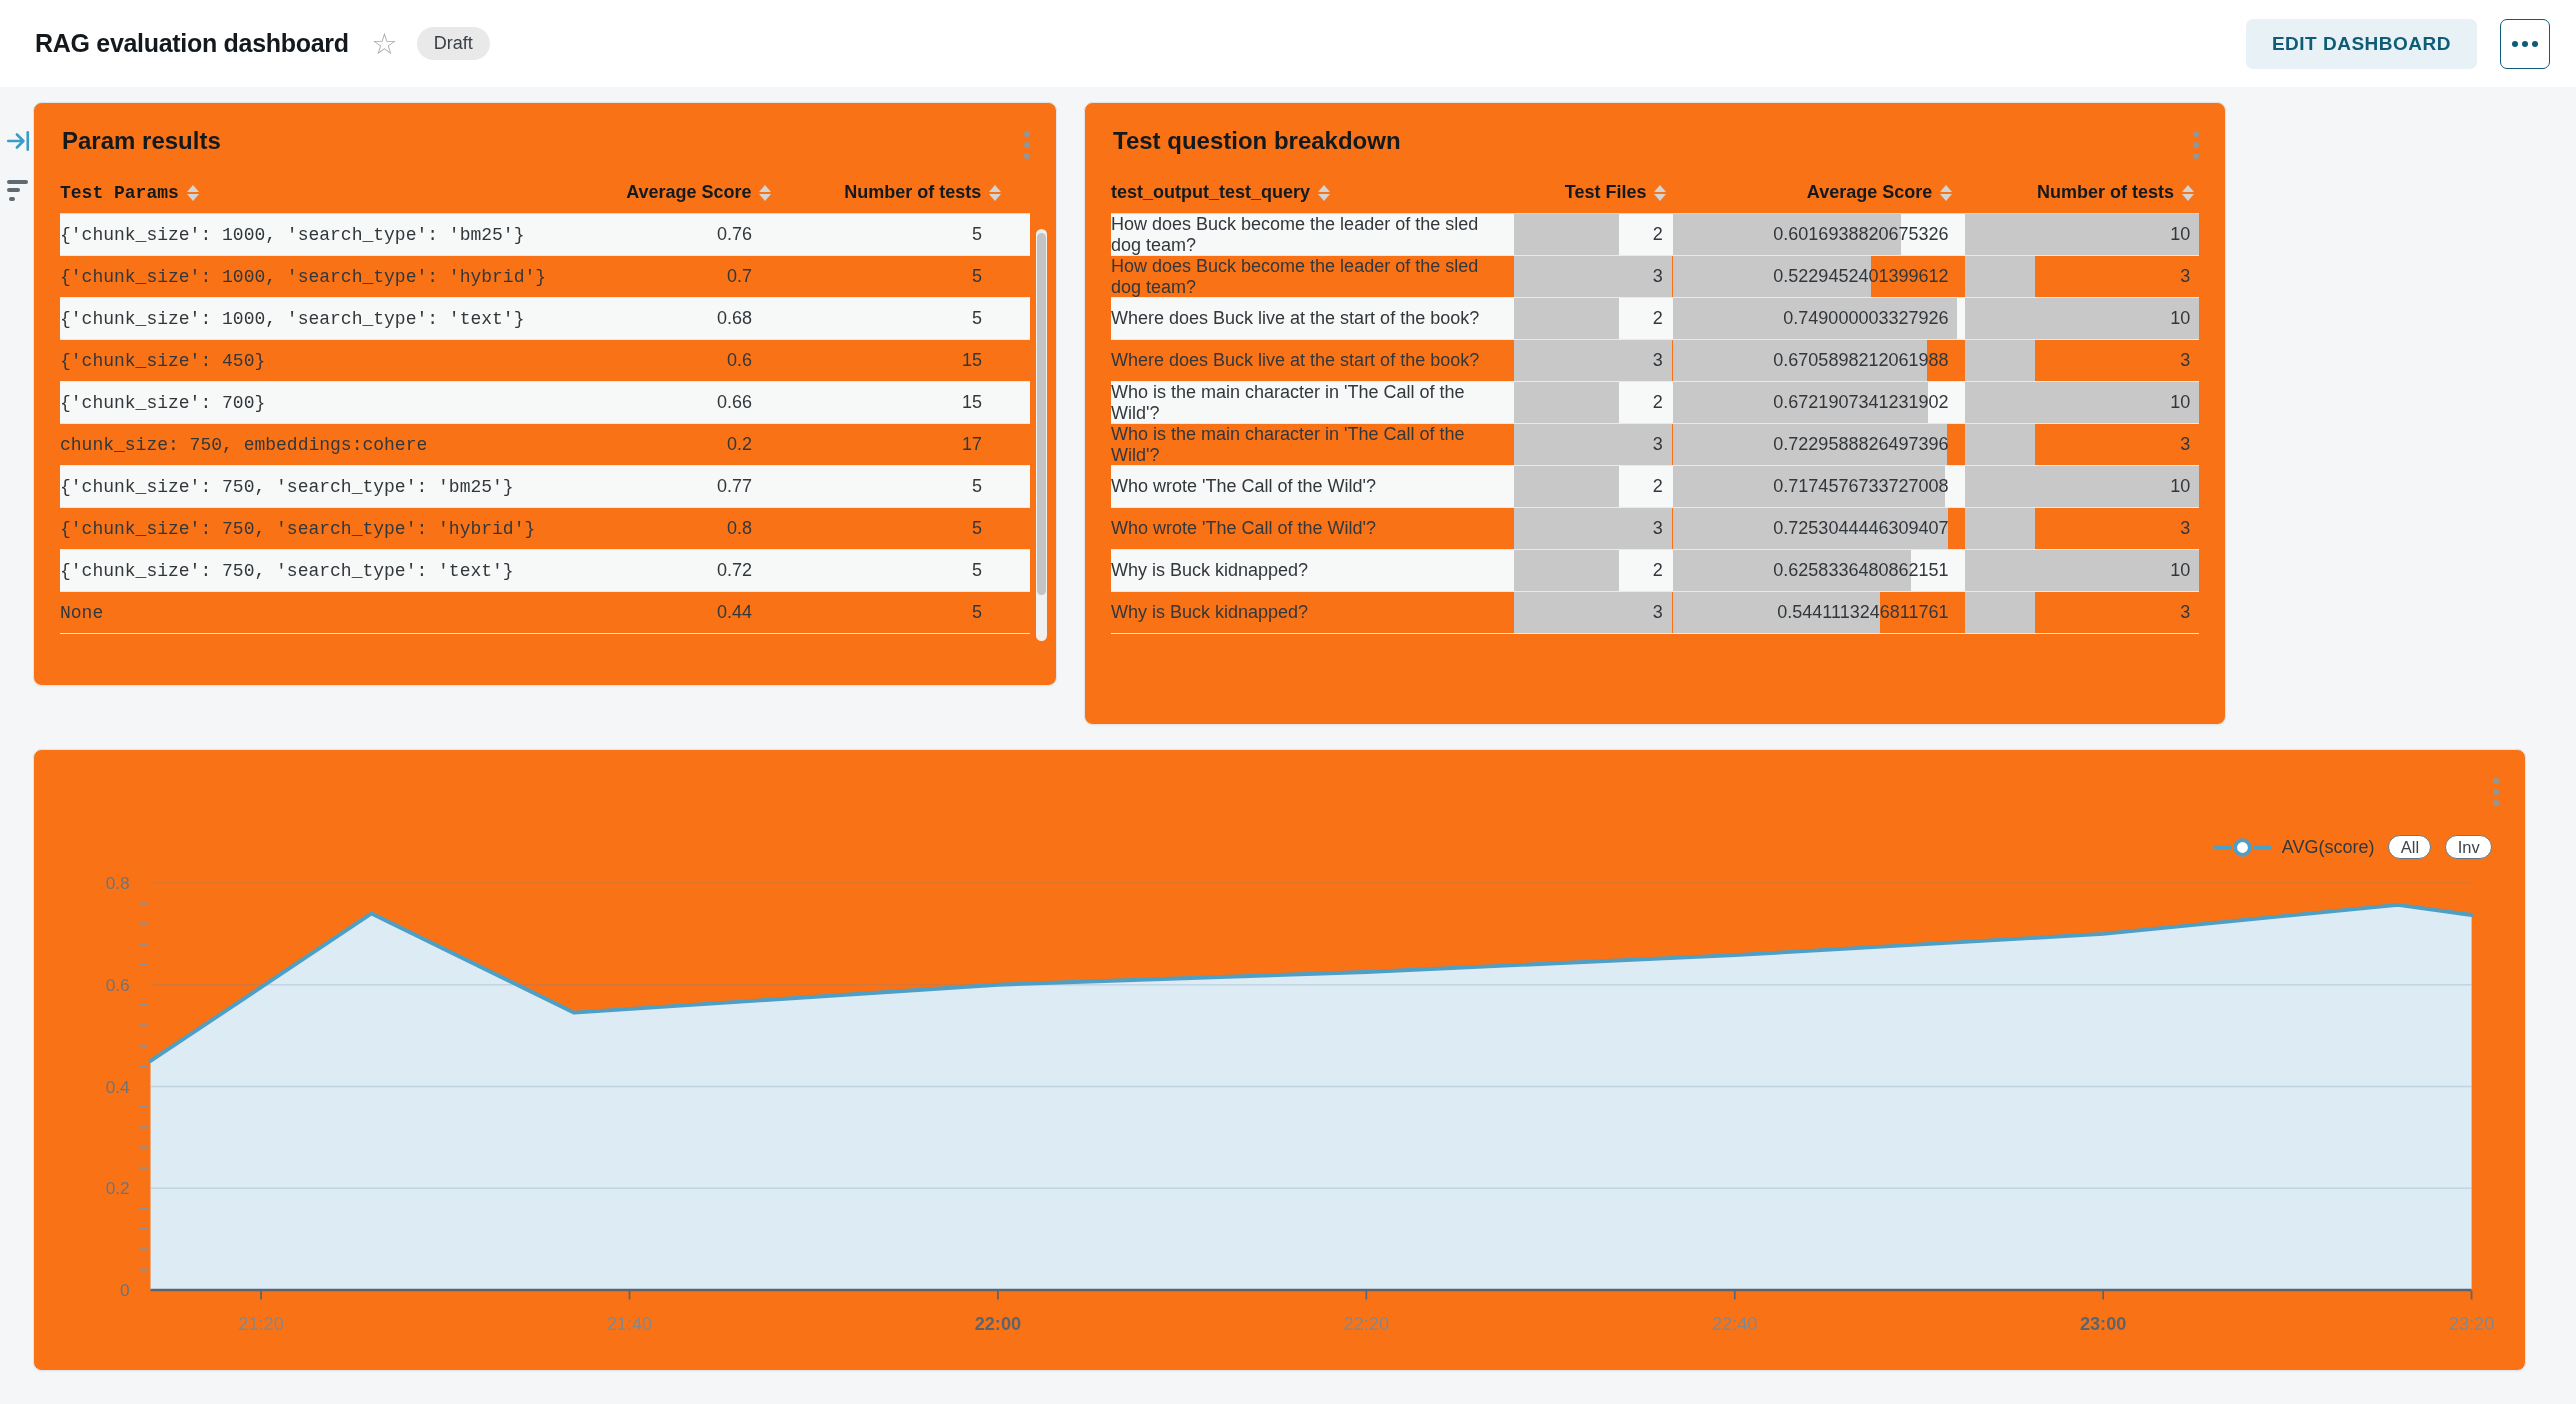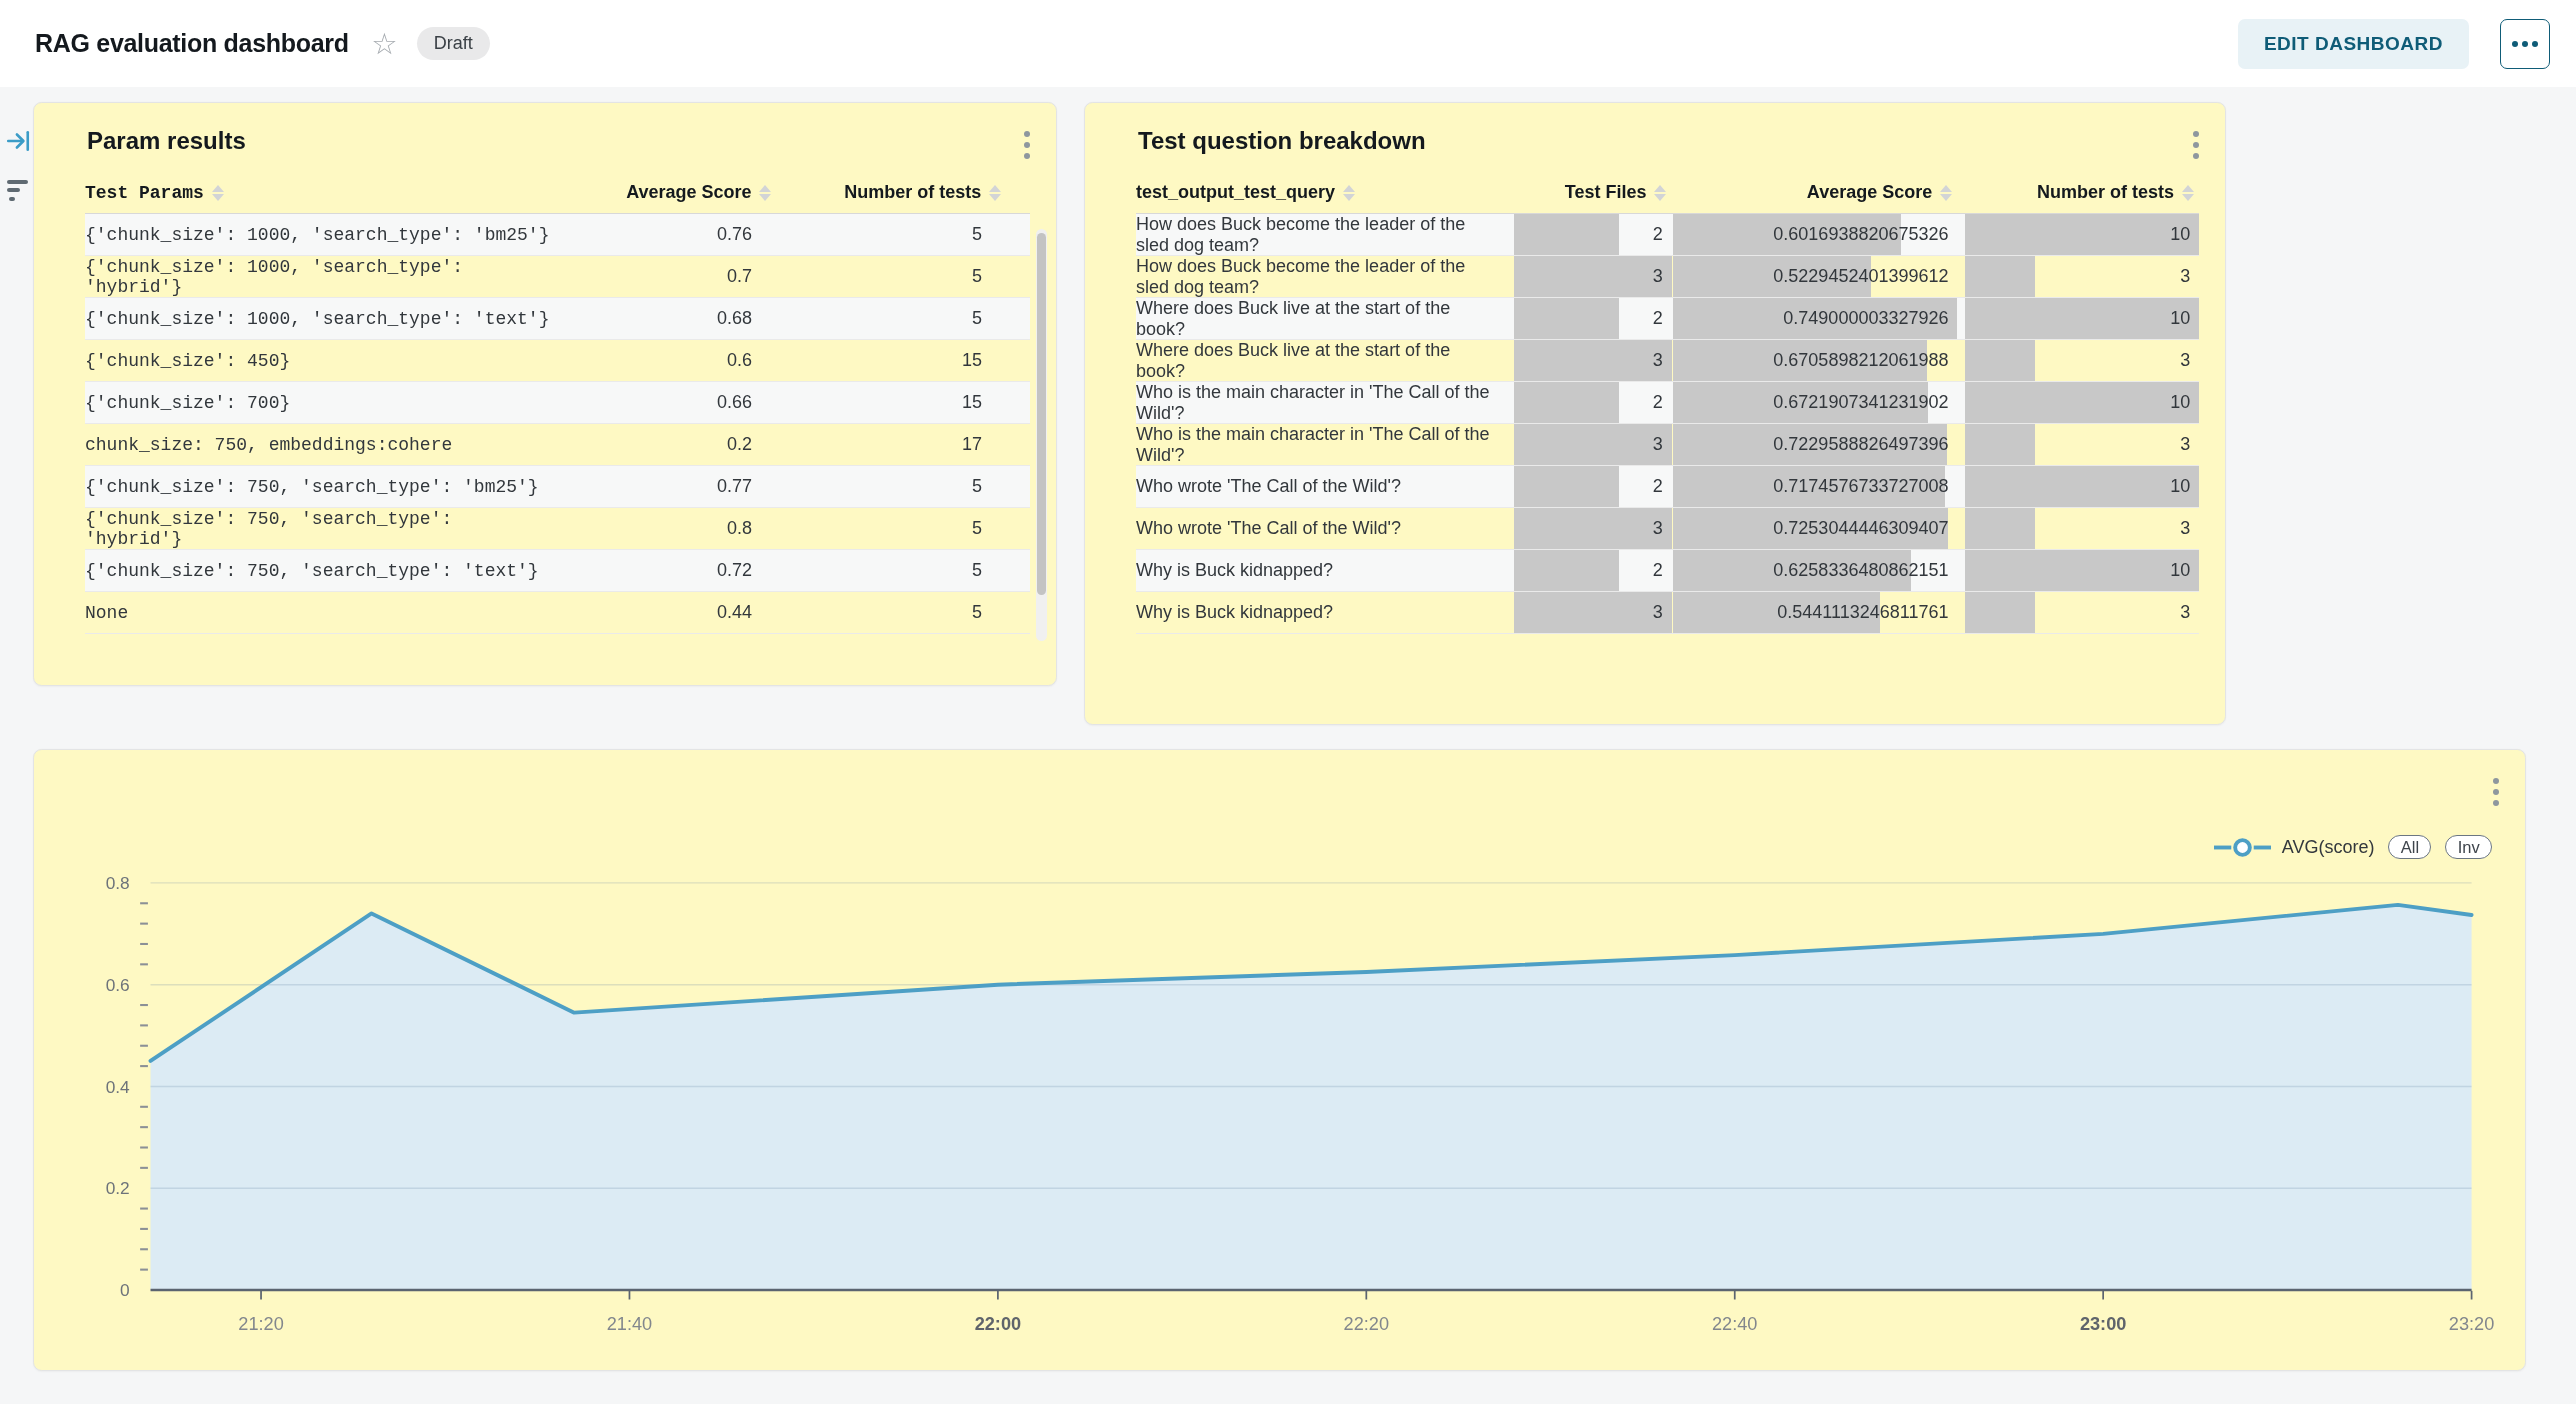--- a/index.html
+++ b/index.html
@@ -9,34 +9,34 @@
     background:var(--page_bg,#f5f6f7);
     color:#1d2328;
     position:relative;
     overflow:hidden;
   }
   
   .topbar { position:absolute; left:0; top:0; width:2576px; height:87px; background:#ffffff; display:flex; align-items:center; padding:0 26px 0 35px; }
   .page-title { font-size:25px; font-weight:700; letter-spacing:-0.3px; color:#14191e; }
   .star { font-size:29.4px; color:#a6abb0; margin-left:22.5px; cursor:pointer; line-height:1; }
   .badge { margin-left:19px; background:#e9e9ea; color:#3a4046; font-size:18px; padding:6px 17.3px; border-radius:865px; }
-  .topbar-right { margin-left:auto; display:flex; align-items:center; gap:31px; }
+  .topbar-right { margin-left:auto; display:flex; align-items:center; gap:23px; }
   .btn-edit { background:#e8f2f6; color:var(--teal,#0f5c77); font-size:19px; font-weight:700; letter-spacing:0.5px; border:none; border-radius:7px; padding:14px 26px; cursor:pointer; }
   .btn-more { width:50px; height:50px; border:1.7px solid var(--teal,#0f5c77); border-radius:7px; background:#fff; cursor:pointer; display:flex; align-items:center; justify-content:center; gap:4.3px; }
   .btn-more i { width:6px; height:6px; border-radius:50%; background:var(--teal,#0f5c77); }
   
   .rail { position:absolute; left:5.2px; top:128px; width:29.4px; display:flex; flex-direction:column; gap:22.5px; align-items:flex-start; }
   .rail .icon-btn { cursor:pointer; background:none; border:none; }
   .filter-icon { display:flex; flex-direction:column; gap:4.3px; padding-left:1.7px; }
   .filter-icon i { display:block; height:4.3px; border-radius:2.6px; background:#5f6a72; }
   .filter-icon i:nth-child(1){ width:21px; }
   .filter-icon i:nth-child(2){ width:13px; }
   .filter-icon i:nth-child(3){ width:5.2px; margin-left:2.6px; }
   
-  .panel { position:absolute; background:#fef9c3; border:0.9px solid #e3e4e5; border-radius:8.7px; box-shadow:0 0.9px 1.7px rgba(0,0,0,.04);padding-left:25px; }
+  .panel { position:absolute; background:#f97316; border:0.9px solid #e3e4e5; border-radius:8.7px; box-shadow:0 0.9px 1.7px rgba(0,0,0,.04); }
   #panel-params   { left:33px;   top:102px; width:1024px; height:584px; }
   #panel-questions{ left:1084px; top:102px; width:1142px; height:623px; }
   #panel-chart    { left:33px;   top:749px; width:2493px; height:622px; }
   .panel-title { font-size:24px; font-weight:700; color:#14191e; padding:24px 28px 0 28px; }
   .kebab { position:absolute; top:22.5px; right:21px; display:flex; flex-direction:column; gap:5.2px; cursor:pointer; background:none; border:none; padding:5.2px; }
   .kebab i { width:6px; height:6px; border-radius:50%; background:#8e979e; }
   
   .table { margin:17.3px 26px 0 26px; font-size:18px; }
   .thead { display:flex; align-items:center; height:42px; border-bottom:1.7px solid #d8d8d8; font-weight:700; color:#14191e; }
   .trow  { display:flex; align-items:stretch; height:42px; border-bottom:0.9px solid #eaeaea; color:#32373c; }

